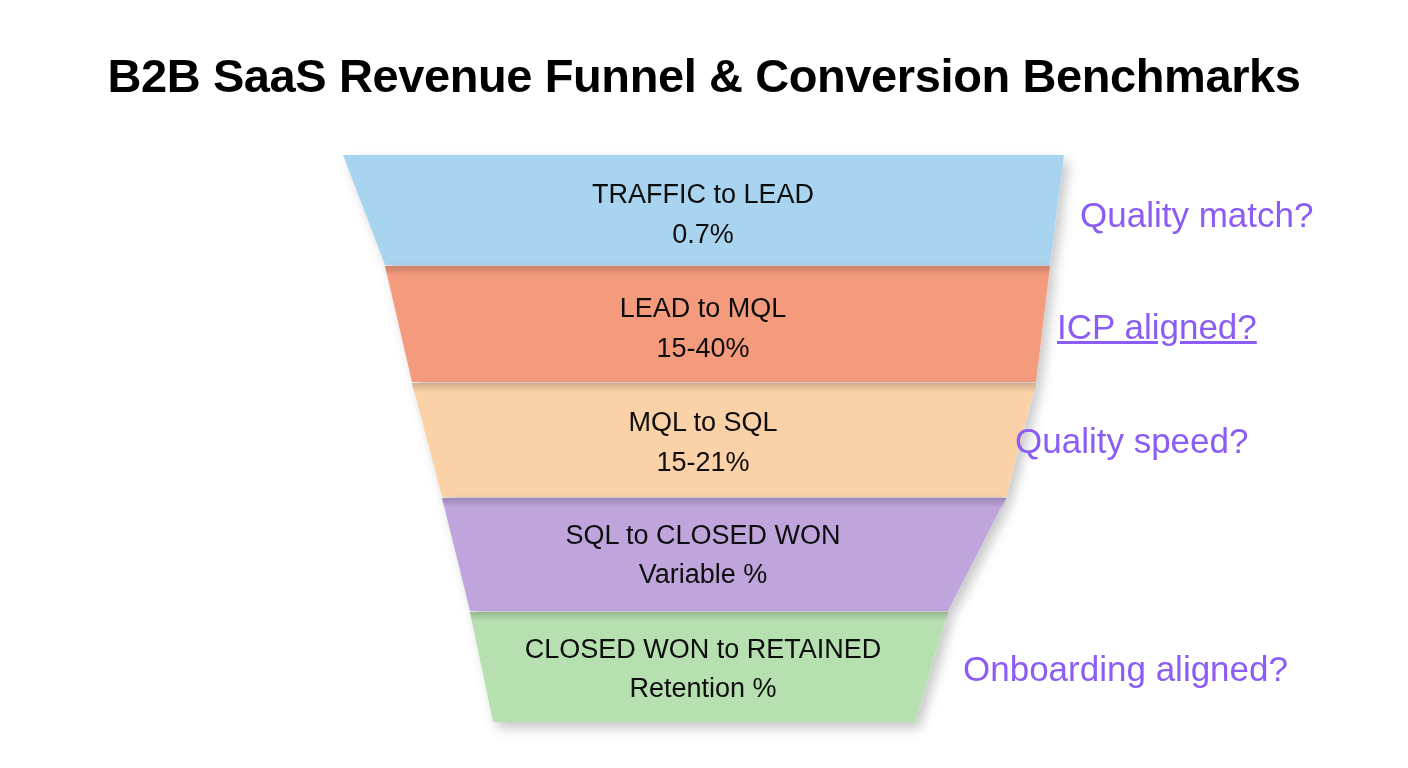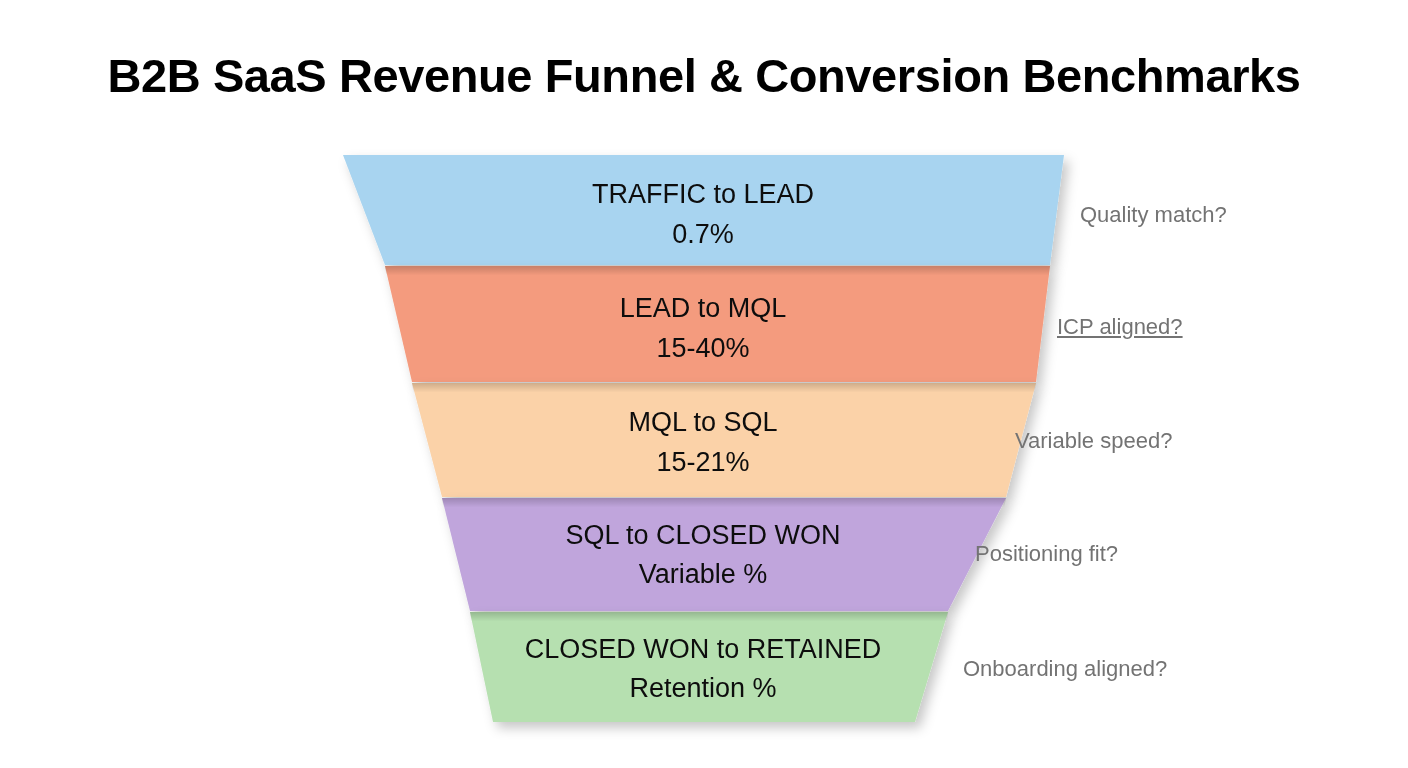--- a/index.html
+++ b/index.html
@@ -59,22 +59,22 @@
     font-family: "Liberation Sans", sans-serif;
     font-size: 27px;
     fill: #0d0d0d;
     text-anchor: middle;
     dominant-baseline: middle;
   }
 
   
   .annotation {
     position: absolute;
-    font-size: 22px;
-    color: #737373;
+    font-size: 35px;
+    color: #8b5cf6;
     white-space: nowrap;
     transform: translateY(-50%);
   }
 </style>
 </head>
 <body>
 
 <div id="slide">
 
   <div id="title">B2B SaaS Revenue Funnel &amp; Conversion Benchmarks</div>
@@ -122,19 +122,18 @@
       <polygon points="470,612 948,612 944,646 475,646" fill="url(#topShade1)"></polygon>
       <text class="funnel-band-label" x="703" y="651">CLOSED WON to RETAINED</text>
       <text class="funnel-band-value" x="703" y="690">Retention %</text>
     </g>
   </svg>
 
   <div class="annotation" style="left:1080px; top:215px;">Quality match?</div>
 
   <div class="annotation" style="left:1057px; top:327px;text-decoration:underline;">ICP aligned?</div>
 
-  <div class="annotation" style="left:1015px; top:441px;">Variable speed?</div>
+  <div class="annotation" style="left:1015px; top:441px;">Quality speed?</div>
 
-  <div class="annotation" style="left:975px; top:554px;">Positioning fit?</div>
 
   <div class="annotation" style="left:963px; top:669px;">Onboarding aligned?</div>
 
 </div>
 
 </body></html>

